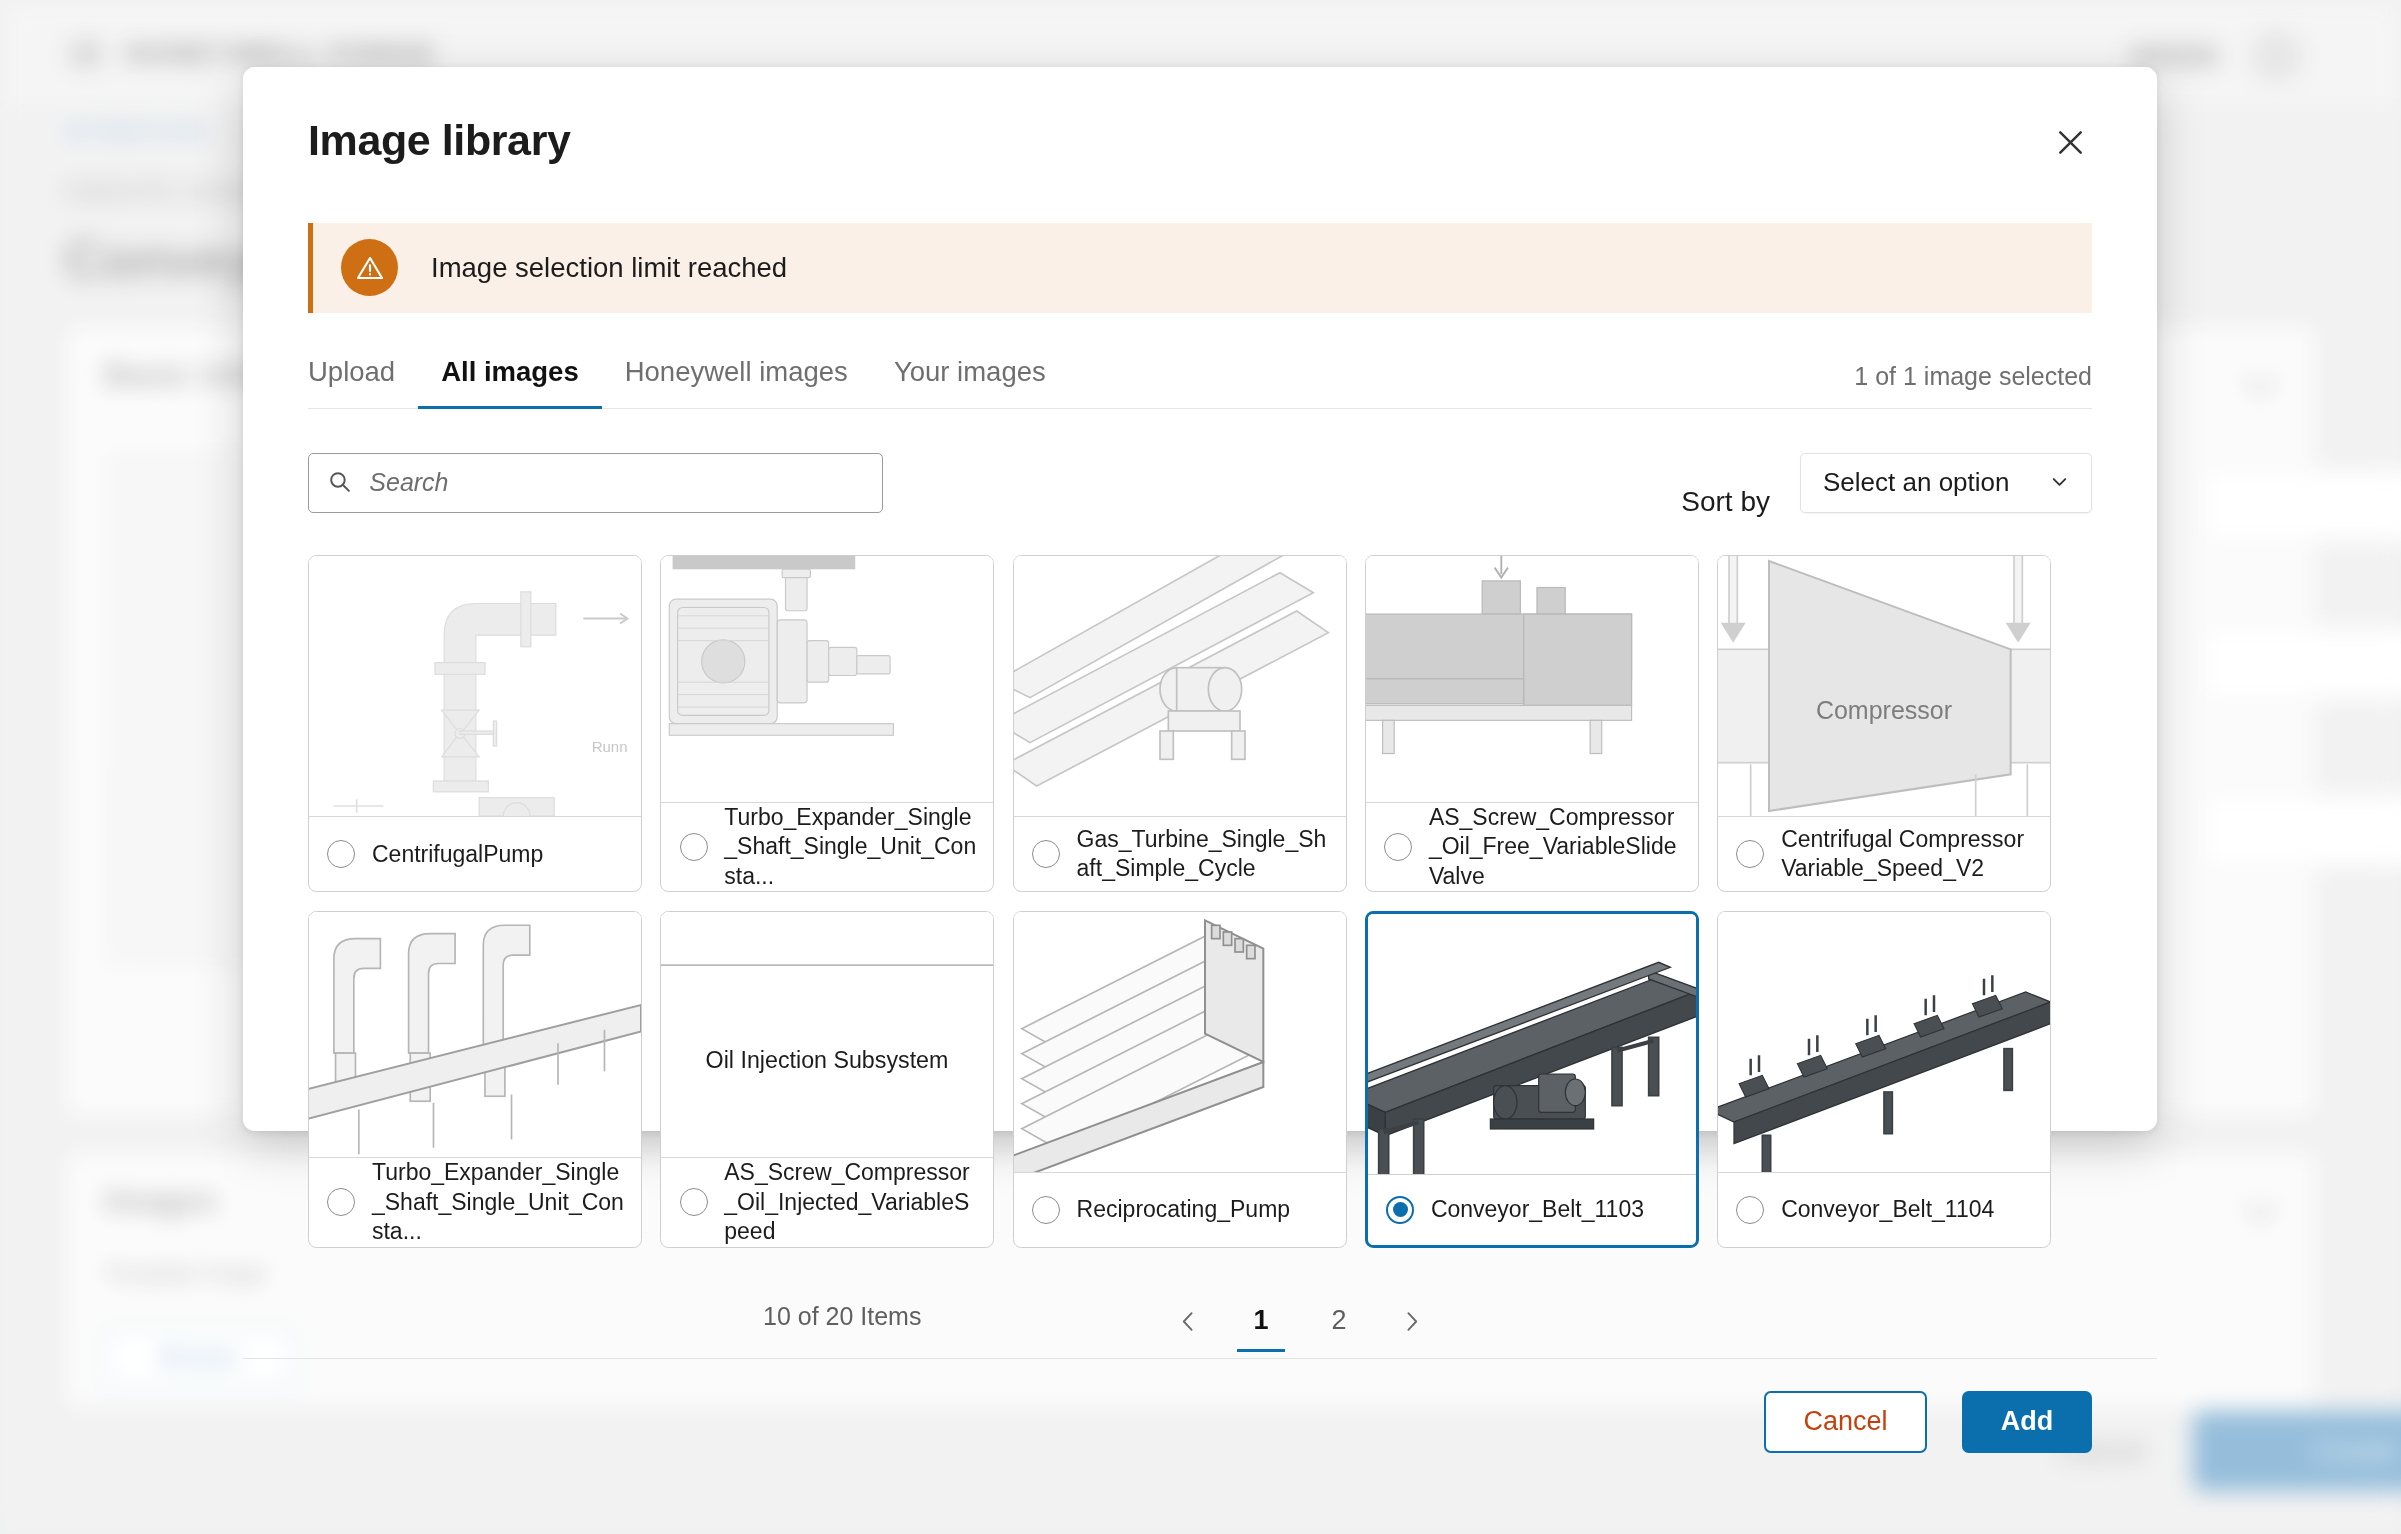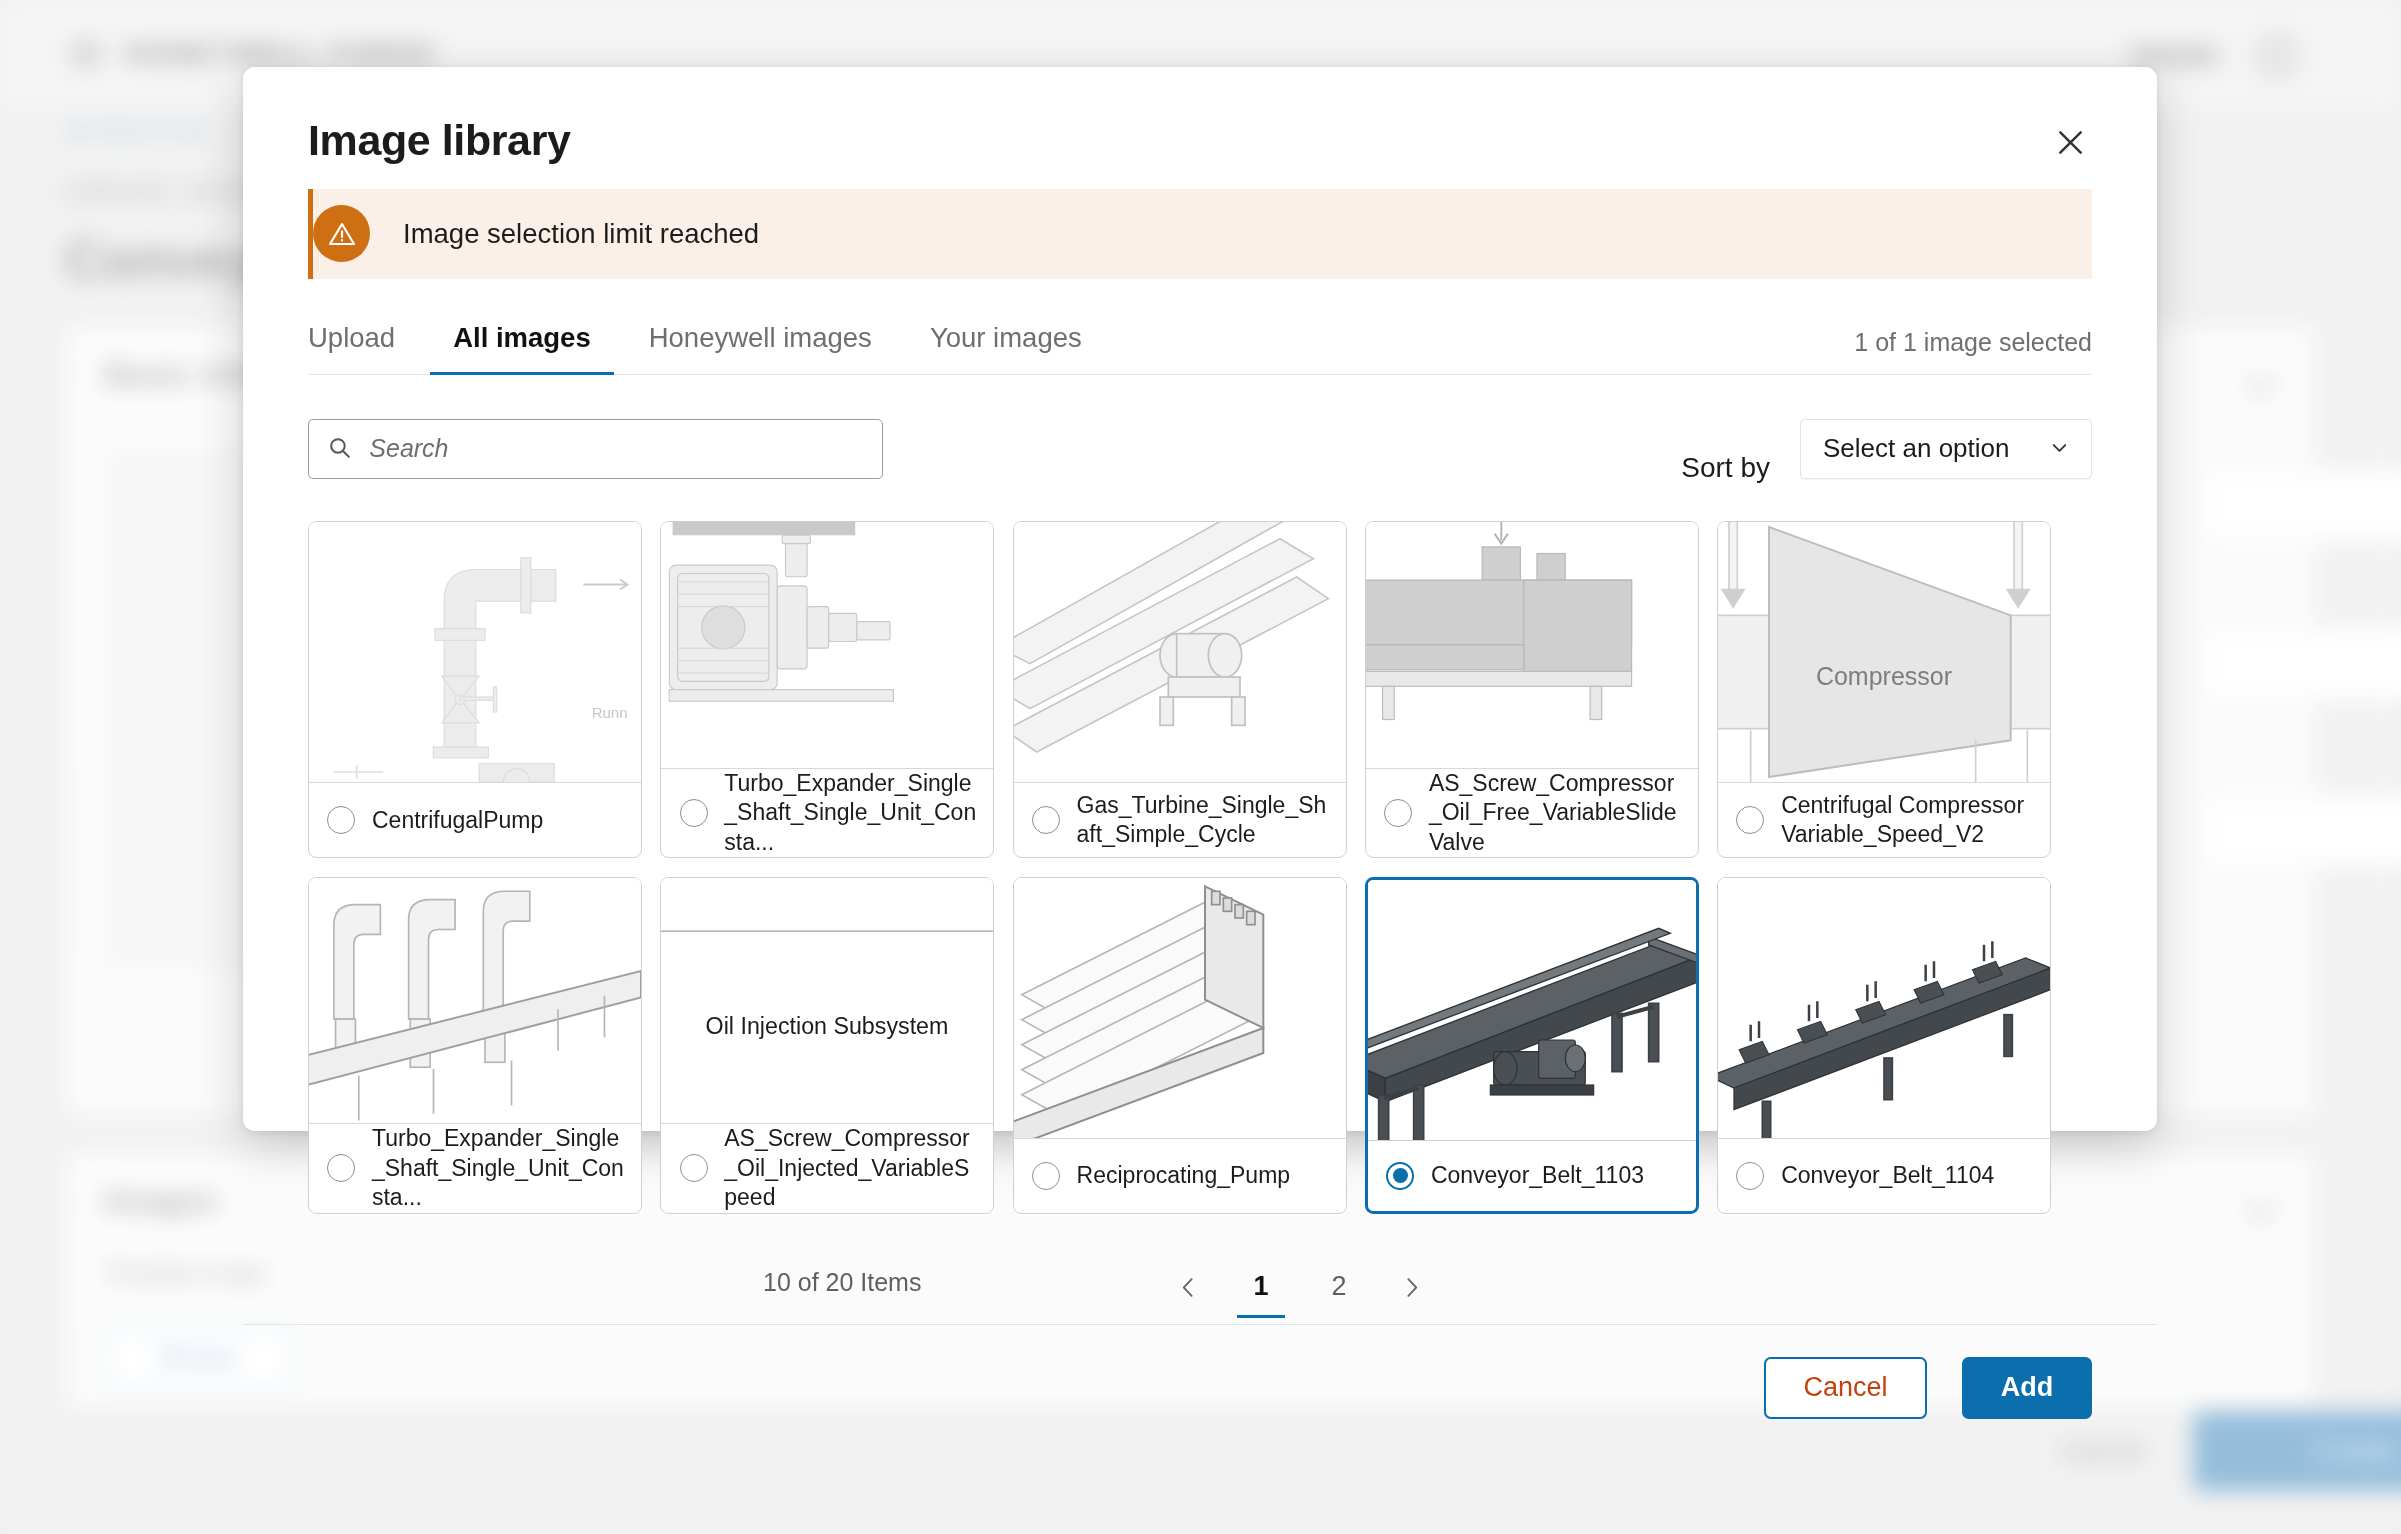--- a/index.html
+++ b/index.html
@@ -63,32 +63,33 @@
 
   .modal-titlerow { display:flex; align-items:flex-start; justify-content:space-between; }
   .modal-title { font-size:43px; color:#1c1c1c; font-weight:bold; line-height:1; letter-spacing:-0.4px; }
   .close-btn {
     width:53px; height:53px; border:none; background:transparent; cursor:pointer;
     display:flex; align-items:center; justify-content:center; padding:0; margin-top:-3.3px; margin-right:-5px;
   }
 
   
   .alert {
-    margin-top:20px;
+    margin-top:54px;
     background:#fbf0e7;
     border-left:5.8px solid #cf6f14;
     height:90px;
     display:flex; align-items:center; gap:33px;
+    padding-left:28px;
   }
   .alert-icon { width:57px; height:57px; border-radius:50%; background:#cf6f14; display:flex; align-items:center; justify-content:center; flex:0 0 auto;}
   .alert-text { font-size:27.5px; color:#1c1c1c; }
 
   
   .tabs { margin-top:35px; display:flex; align-items:flex-end; justify-content:space-between; }
-  .tablist { display:flex; gap:12px; }
+  .tablist { display:flex; gap:0; }
   .tab {
     font-size:27.5px; color:#6f6f6f; padding:8.3px 23px 18.3px 23px; cursor:pointer;
     border-bottom:3.3px solid transparent; background:transparent; border-left:none; border-right:none; border-top:none;
     font-family:"Liberation Sans", sans-serif;
   }
   .tab:first-child { padding-left:0; }
   .tab.active { color:#111; font-weight:bold; border-bottom-color:#0b6ead; }
   .selected-count { font-size:25px; color:#6f6f6f; padding-bottom:18.3px; }
 
   .tabs-rule { height:1.7px; background:#e6e6e6; margin-top:-1.7px; }

